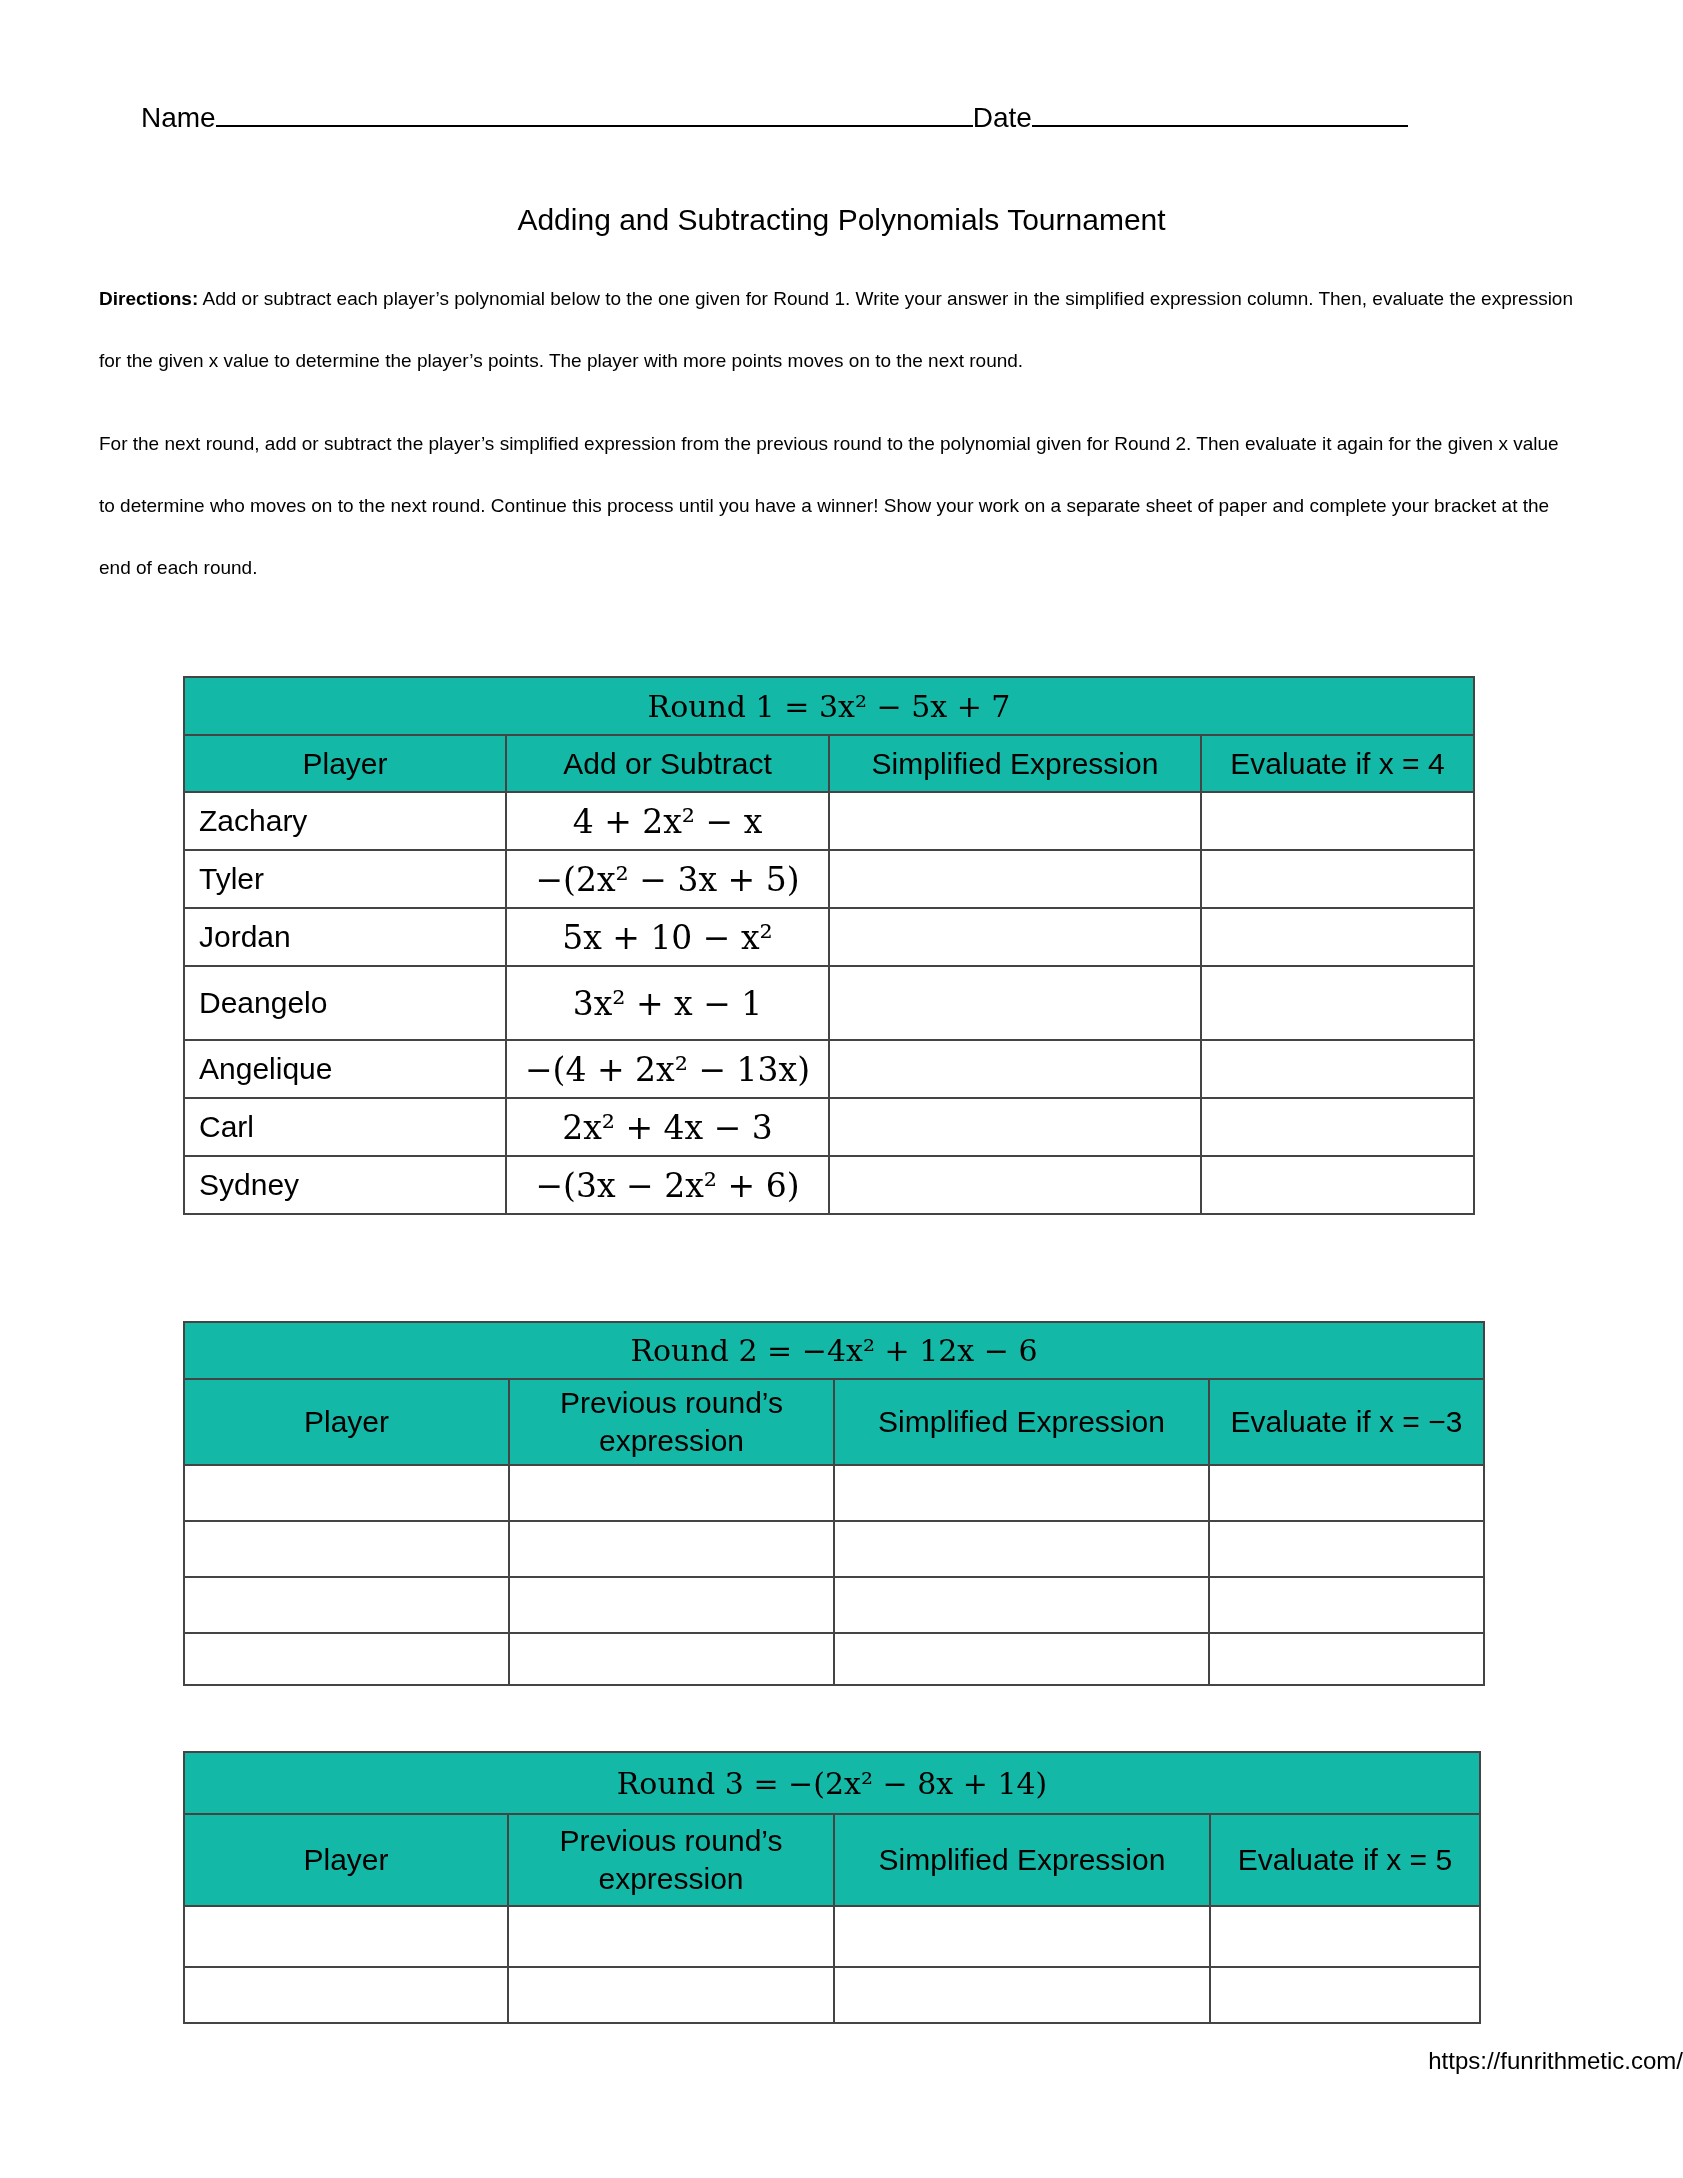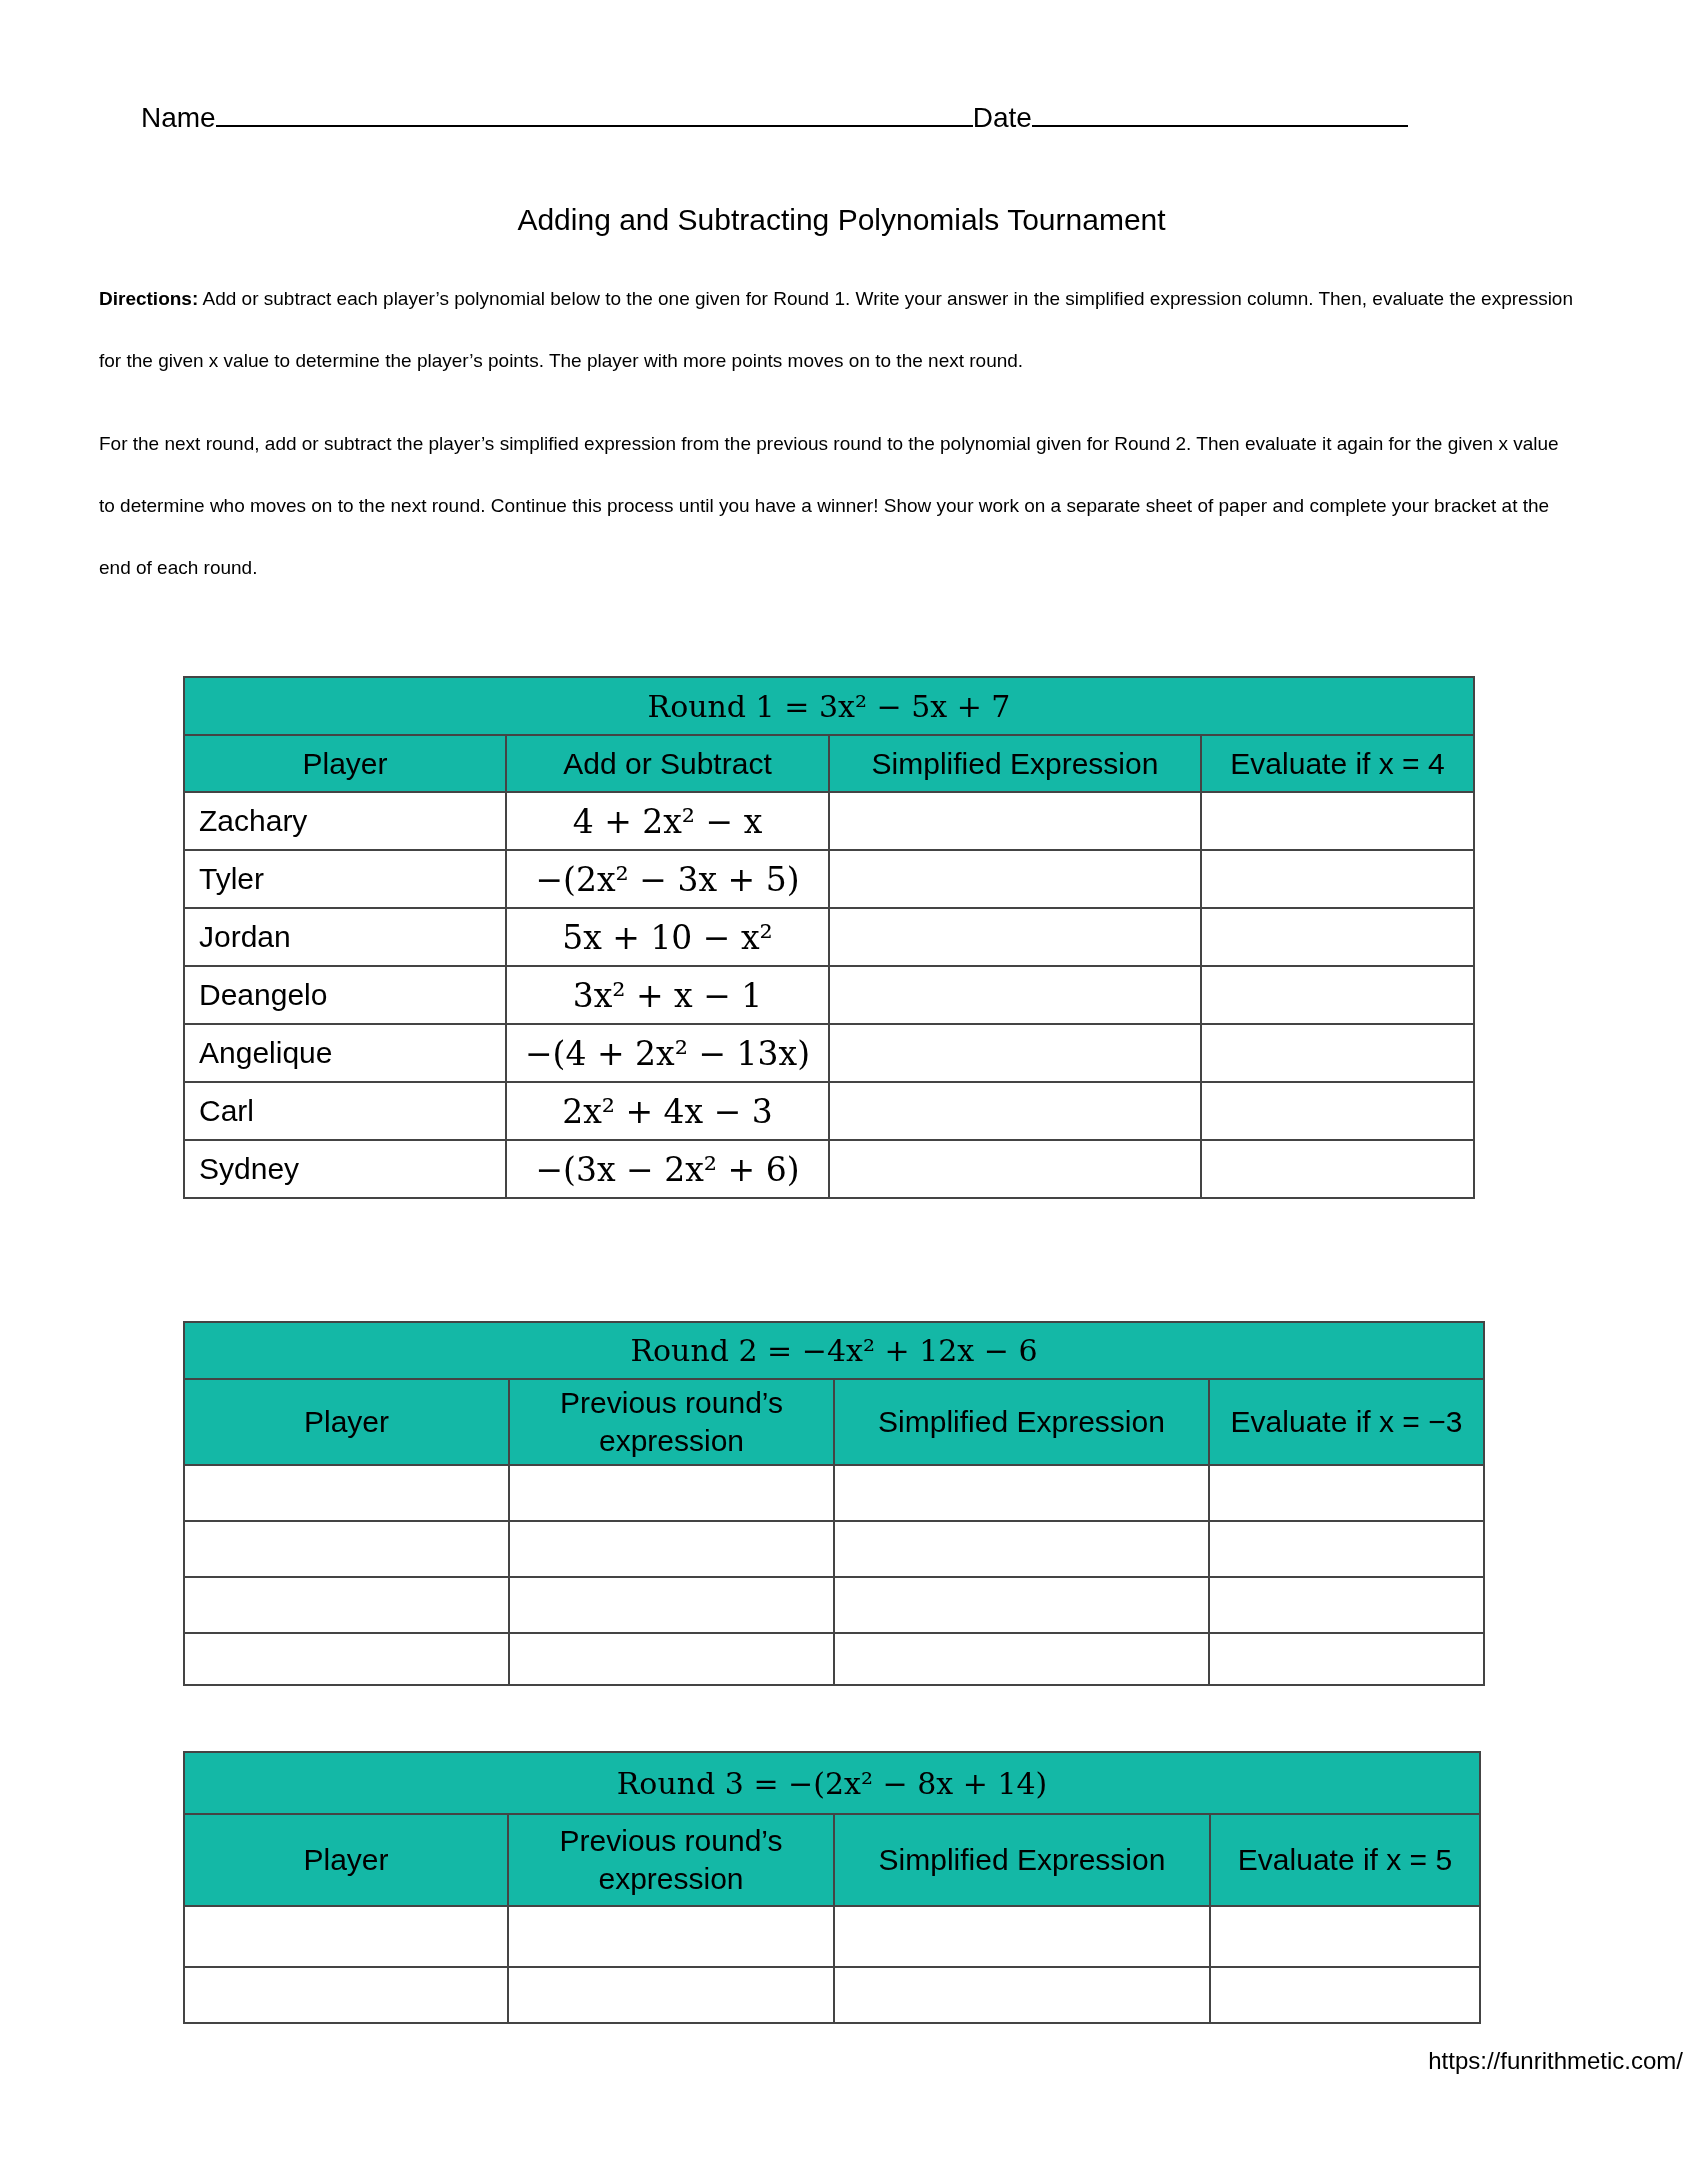--- a/index.html
+++ b/index.html
@@ -62,21 +62,21 @@
     <td class="expr">−(2x² − 3x + 5)</td>
     <td></td>
     <td></td>
   </tr>
   <tr style="height:58px">
     <td class="player">Jordan</td>
     <td class="expr">5x + 10 − x²</td>
     <td></td>
     <td></td>
   </tr>
-  <tr style="height:58px">
+  <tr style="height:74px">
     <td class="player">Deangelo</td>
     <td class="expr">3x² + x − 1</td>
     <td></td>
     <td></td>
   </tr>
   <tr style="height:58px">
     <td class="player">Angelique</td>
     <td class="expr">−(4 + 2x² − 13x)</td>
     <td></td>
     <td></td>

